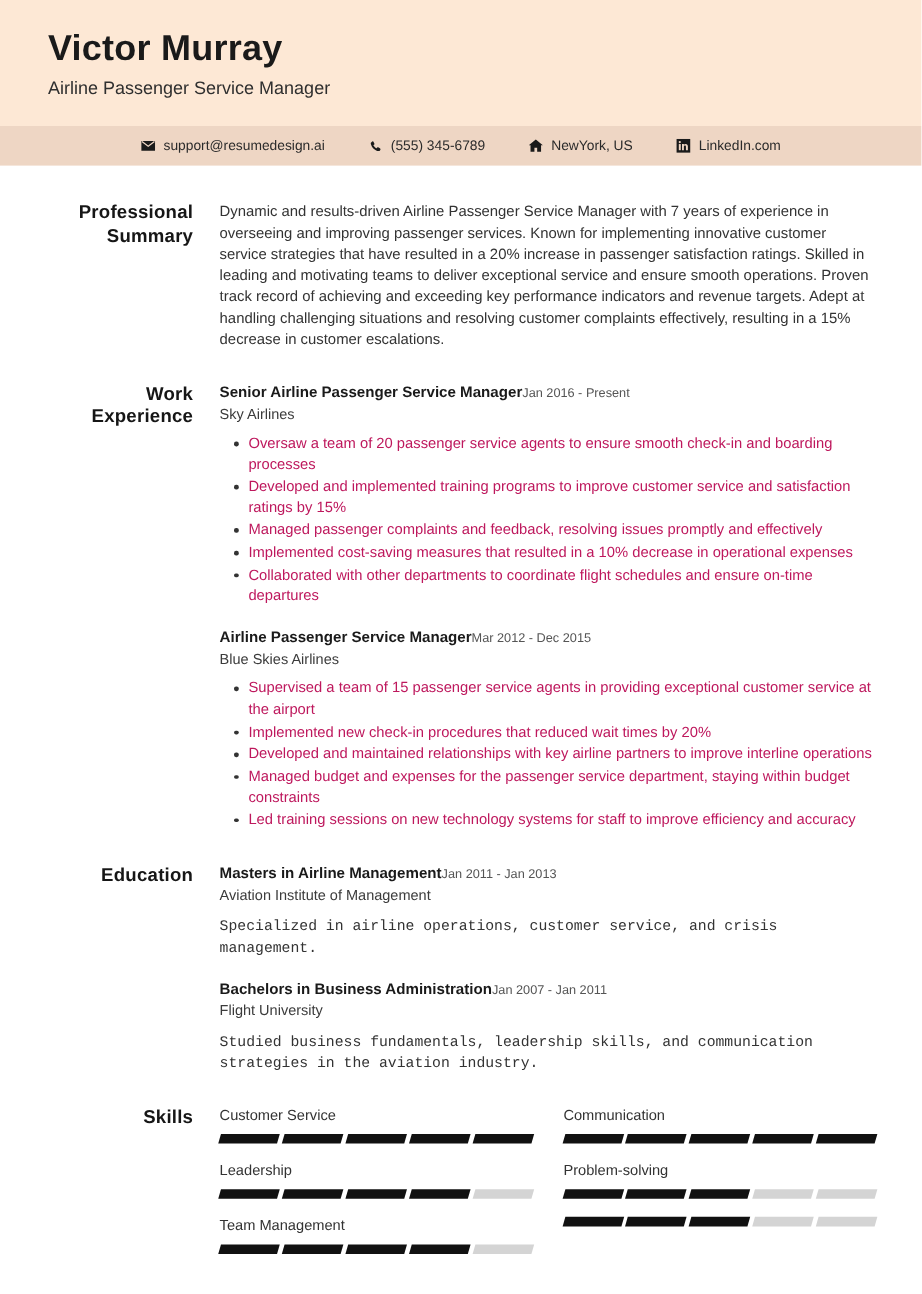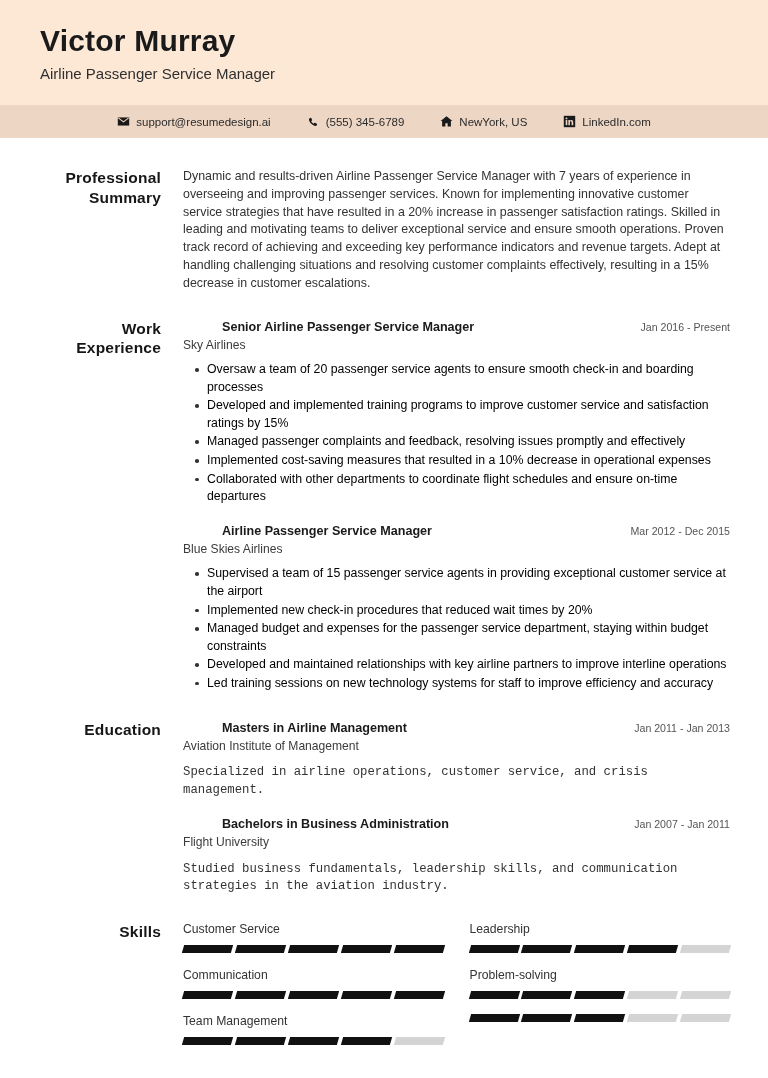--- a/index.html
+++ b/index.html
@@ -95,23 +95,21 @@
     color: #333333;
     margin: 0;
   }
 
   
   .entry { margin-bottom: 17px; }
   .entry:last-child { margin-bottom: 0; }
   .entry-head {
     display: flex;
     align-items: baseline;
-    justify-content: space-between;
-    gap: 12px;
-    margin-left: 39px;
+    gap: 0;
   }
   .entry-title {
     font-size: 12.6px;
     font-weight: bold;
     color: #1a1a1a;
     line-height: 1.35;
   }
   .entry-date {
     font-size: 10.6px;
     color: #555555;
@@ -133,21 +131,21 @@
   }
   ul.bullets {
     margin: 7px 0 0 0;
     padding-left: 24px;
     list-style: none;
   }
   ul.bullets li {
     position: relative;
     font-size: 12.3px;
     line-height: 17.6px;
-    color: #000000;
+    color: #be185d;
     margin-bottom: 1px;
   }
   ul.bullets li::before {
     content: "";
     position: absolute;
     left: -12px;
     top: 7px;
     width: 3.5px;
     height: 3.5px;
     border-radius: 50%;
@@ -265,22 +263,22 @@
 
       <div class="entry">
         <div class="entry-head">
           <div class="entry-title">Airline Passenger Service Manager</div>
           <div class="entry-date">Mar 2012 - Dec 2015</div>
         </div>
         <div class="entry-org">Blue Skies Airlines</div>
         <ul class="bullets">
           <li>Supervised a team of 15 passenger service agents in providing exceptional customer service at the airport</li>
           <li>Implemented new check-in procedures that reduced wait times by 20%</li>
+          <li>Developed and maintained relationships with key airline partners to improve interline operations</li>
           <li>Managed budget and expenses for the passenger service department, staying within budget constraints</li>
-          <li>Developed and maintained relationships with key airline partners to improve interline operations</li>
           <li>Led training sessions on new technology systems for staff to improve efficiency and accuracy</li>
         </ul>
       </div>
 
     </div>
   </div>
 
   <div class="section">
     <div class="section-label">Education</div>
     <div class="section-content">
@@ -314,40 +312,40 @@
             <div class="skill-name">Customer Service</div>
             <div class="skill-bar">
               <span class="skill-seg filled"></span>
               <span class="skill-seg filled"></span>
               <span class="skill-seg filled"></span>
               <span class="skill-seg filled"></span>
               <span class="skill-seg filled"></span>
             </div>
           </div>
           <div class="skill">
+            <div class="skill-name">Communication</div>
+            <div class="skill-bar">
+              <span class="skill-seg filled"></span>
+              <span class="skill-seg filled"></span>
+              <span class="skill-seg filled"></span>
+              <span class="skill-seg filled"></span>
+              <span class="skill-seg filled"></span>
+            </div>
+          </div>
+          <div class="skill">
             <div class="skill-name">Leadership</div>
             <div class="skill-bar">
               <span class="skill-seg filled"></span>
               <span class="skill-seg filled"></span>
               <span class="skill-seg filled"></span>
               <span class="skill-seg filled"></span>
               <span class="skill-seg"></span>
             </div>
           </div>
           <div class="skill">
-            <div class="skill-name">Communication</div>
-            <div class="skill-bar">
-              <span class="skill-seg filled"></span>
-              <span class="skill-seg filled"></span>
-              <span class="skill-seg filled"></span>
-              <span class="skill-seg filled"></span>
-              <span class="skill-seg filled"></span>
-            </div>
-          </div>
-          <div class="skill">
             <div class="skill-name">Problem-solving</div>
             <div class="skill-bar">
               <span class="skill-seg filled"></span>
               <span class="skill-seg filled"></span>
               <span class="skill-seg filled"></span>
               <span class="skill-seg"></span>
               <span class="skill-seg"></span>
             </div>
           </div>
           <div class="skill">

